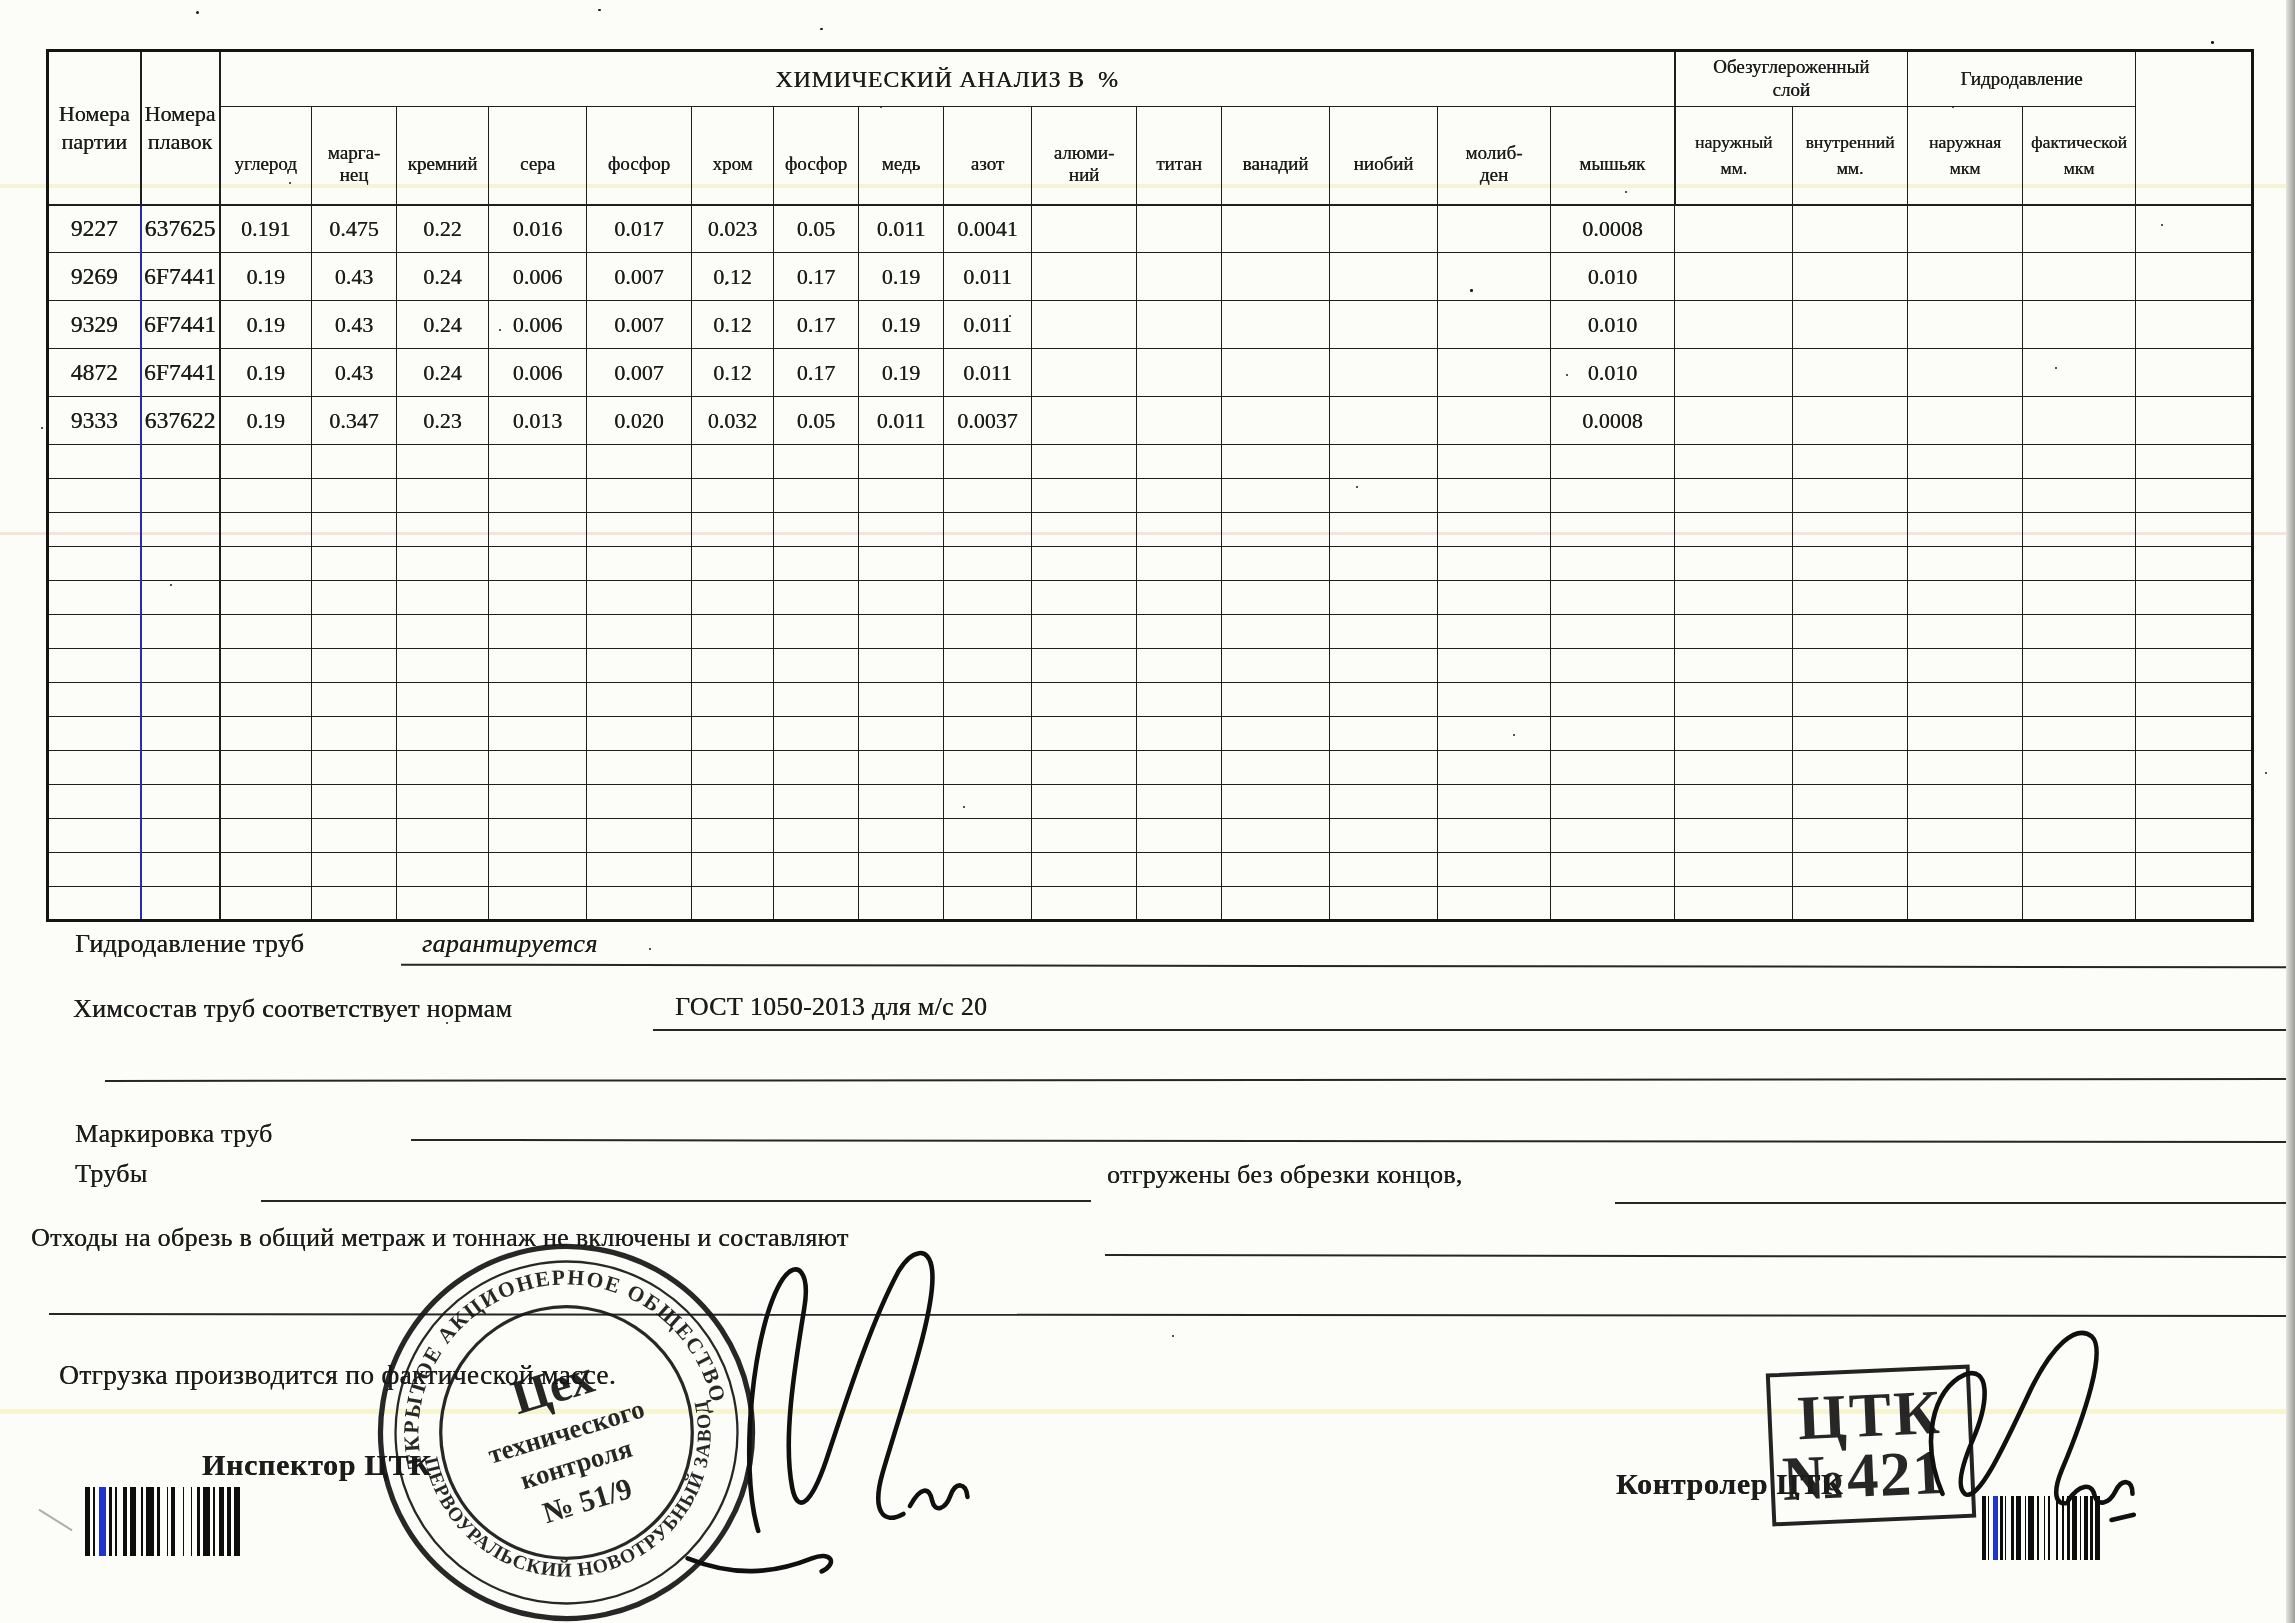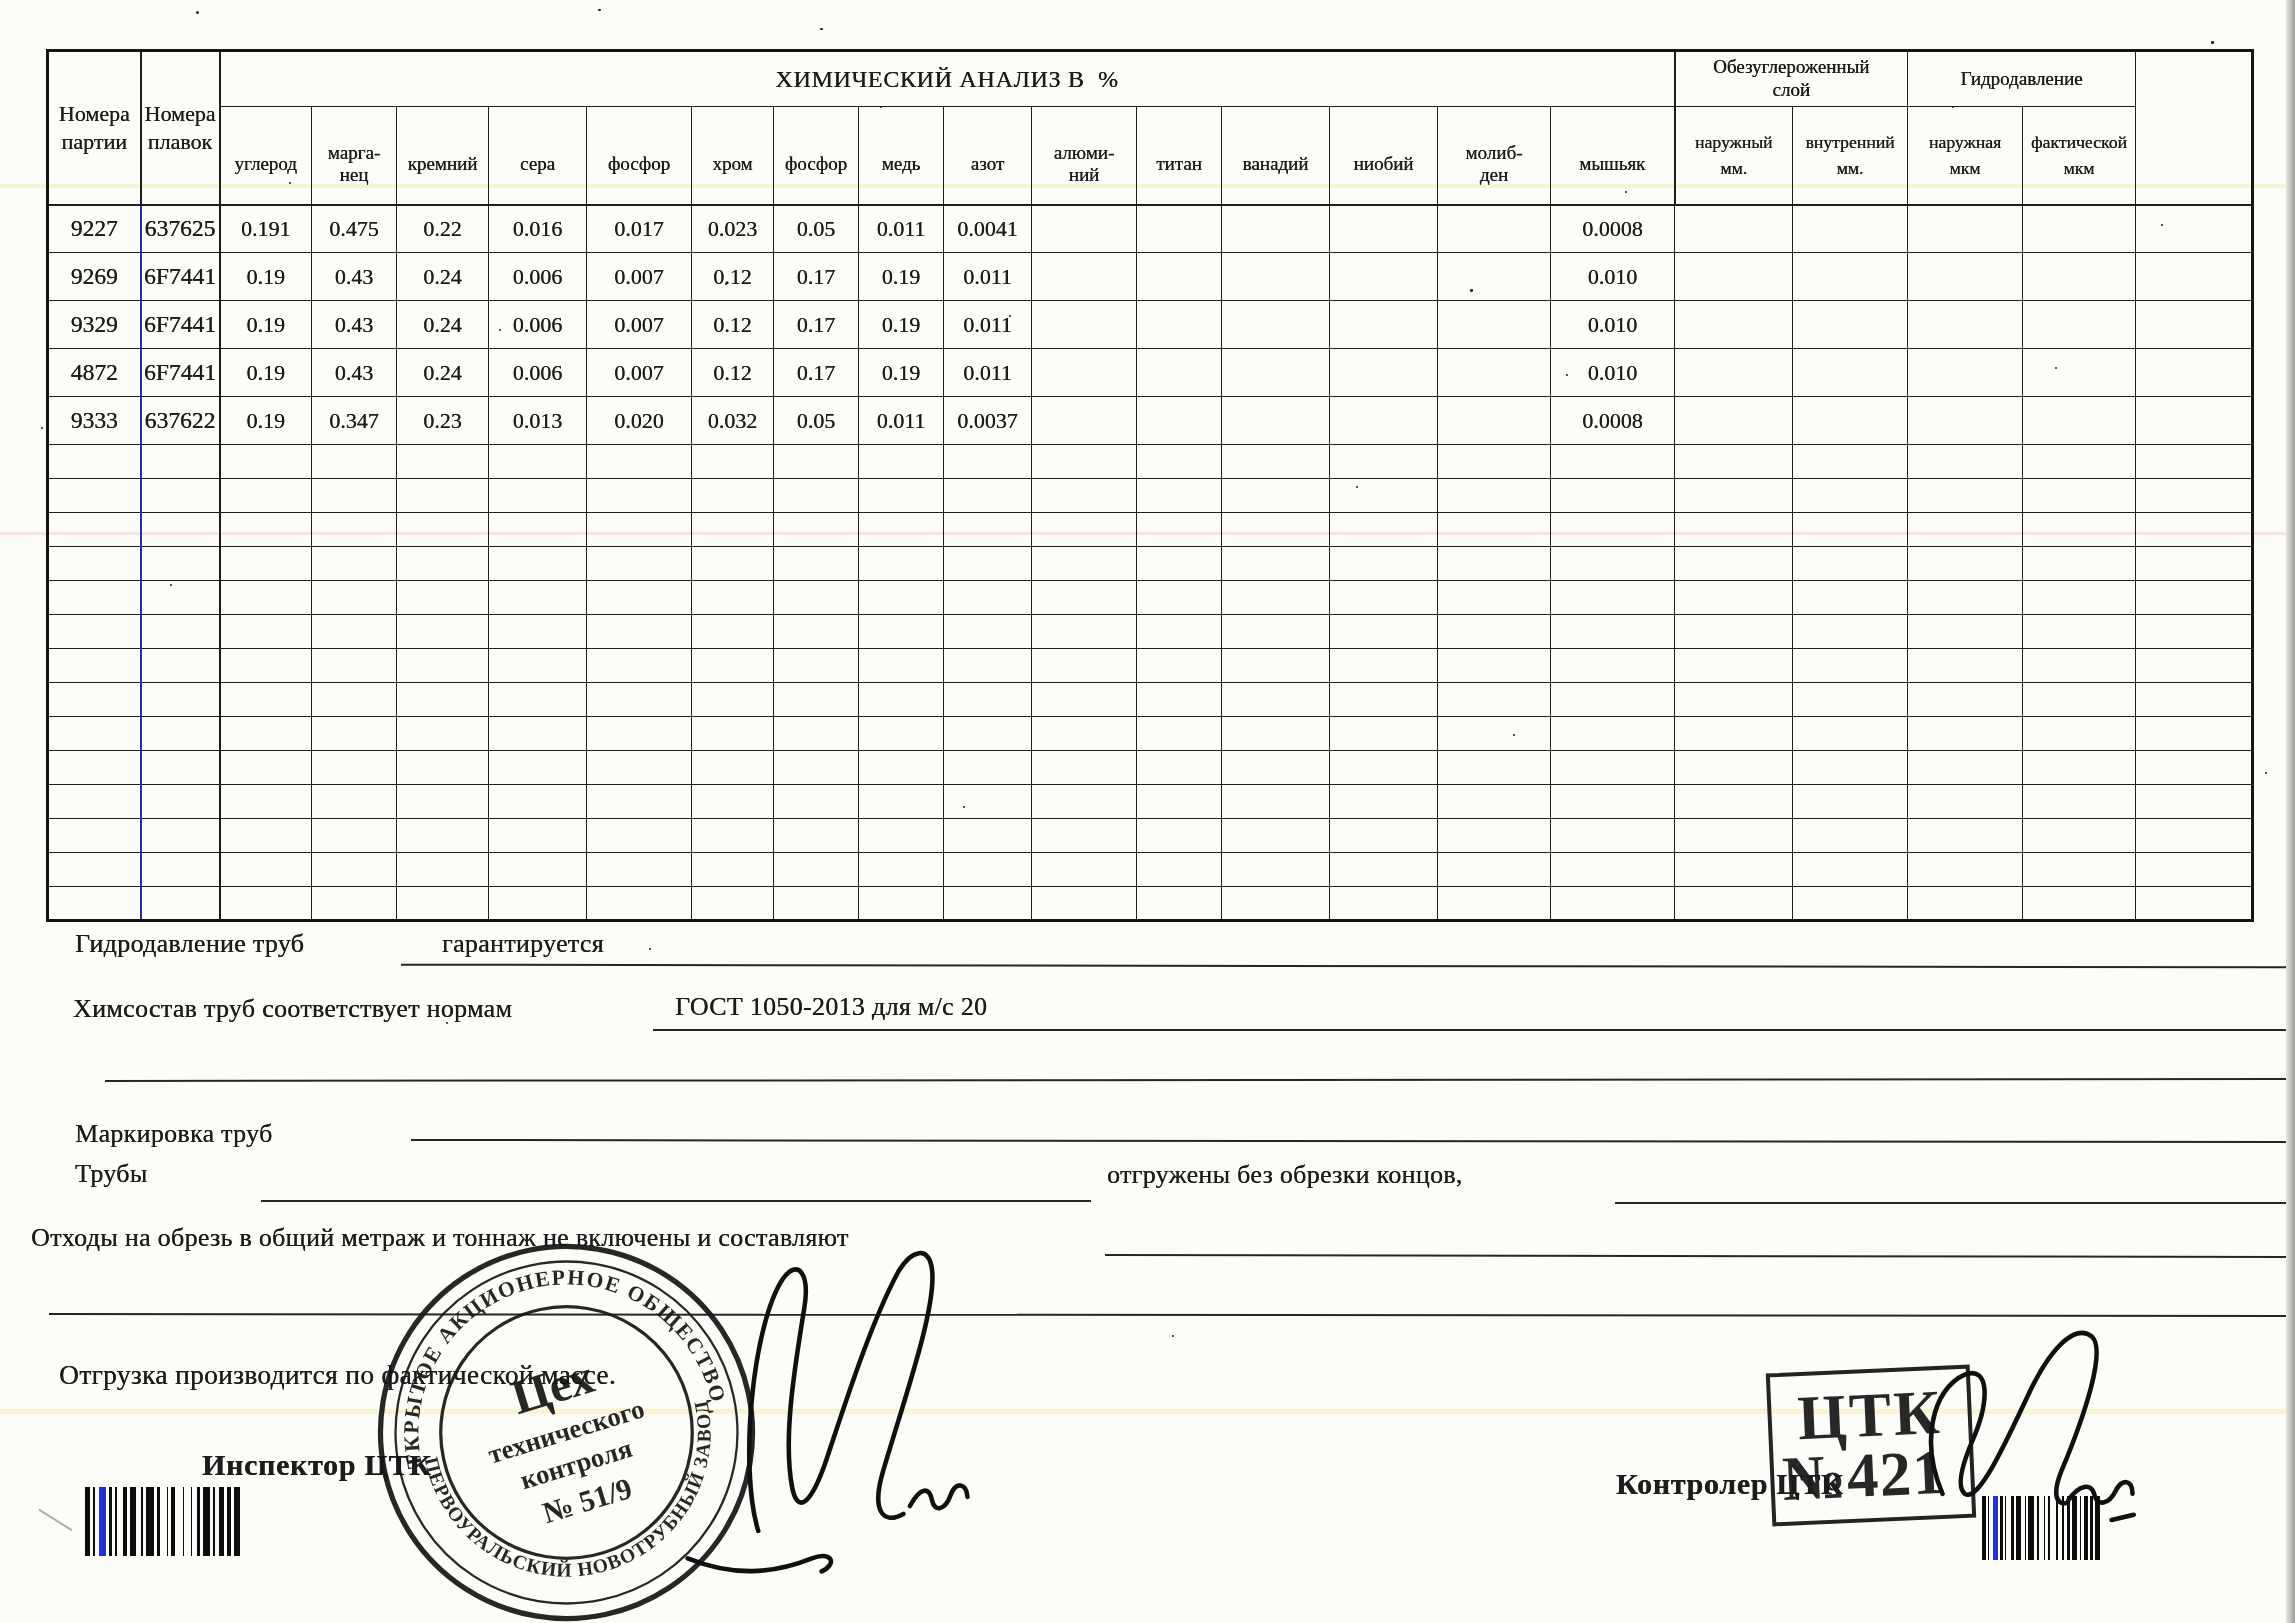--- a/index.html
+++ b/index.html
@@ -587,21 +587,21 @@
         <td class="cell-data"></td>
         <td class="cell-data"></td>
         <td class="cell-data"></td>
         <td class="cell-data"></td>
         <td class="cell-data"></td>
       </tr>
     </tbody>
   </table>
 
 <div class="lbl" style="left:75px;top:929px;">Гидродавление труб</div>
-<div class="lbl" style="left:442px;top:929px;">гарантируется</div>
+<div class="lbl" style="left:422px;top:929px;font-style:italic;">гарантируется</div>
 <div class="rule" style="left:401px;top:965px;width:1888px;transform:rotate(0.08deg);"></div>
 
 <div class="lbl" style="left:73px;top:994px;">Химсостав труб соответствует нормам</div>
 <div class="lbl" style="left:675px;top:992px;">ГОСТ 1050-2013 для м/с 20</div>
 <div class="rule" style="left:653px;top:1029px;width:1635px;"></div>
 
 <div class="rule" style="left:105px;top:1079px;width:2184px;transform:rotate(-0.05deg);"></div>
 
 <div class="lbl" style="left:75px;top:1102px;margin-top:17px;">Маркировка труб</div>
 <div class="rule" style="left:411px;top:1140px;width:1877px;transform:rotate(0.06deg);"></div>

